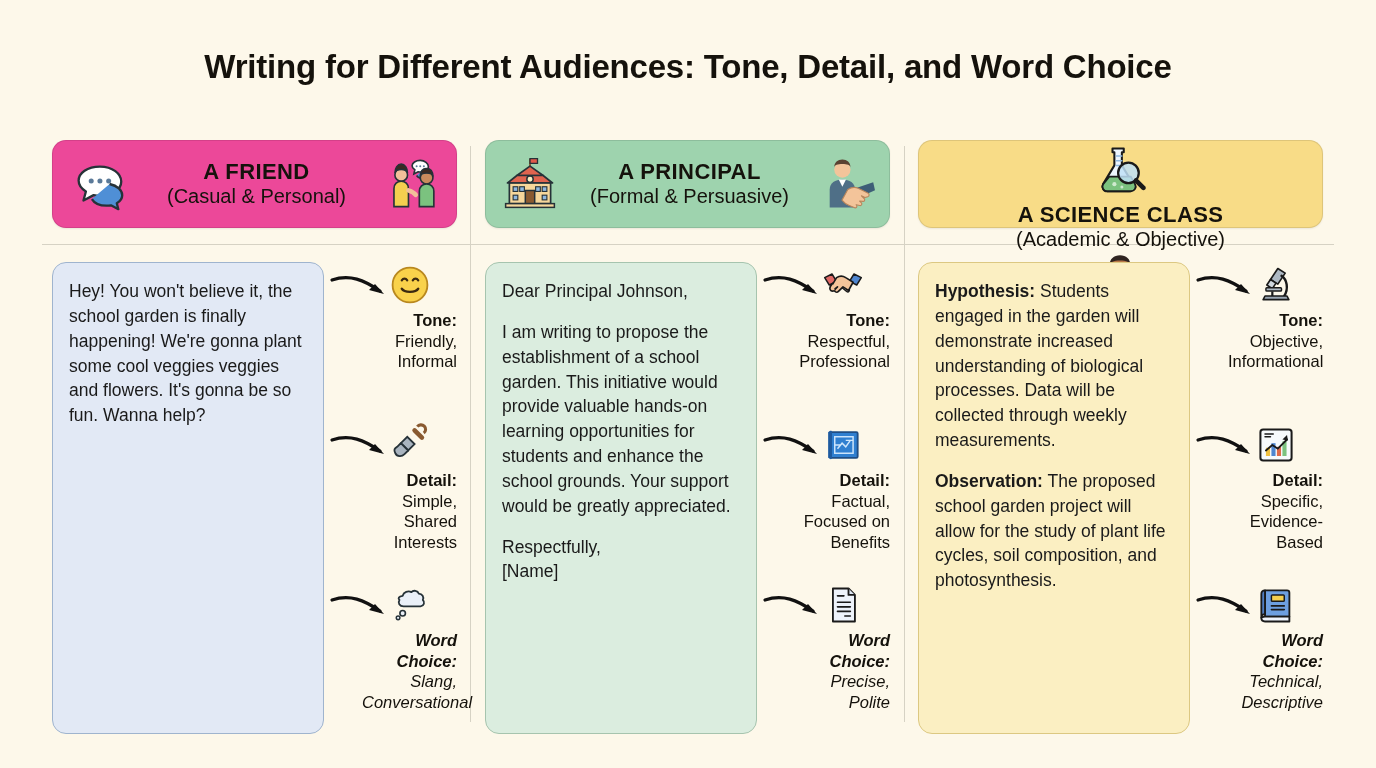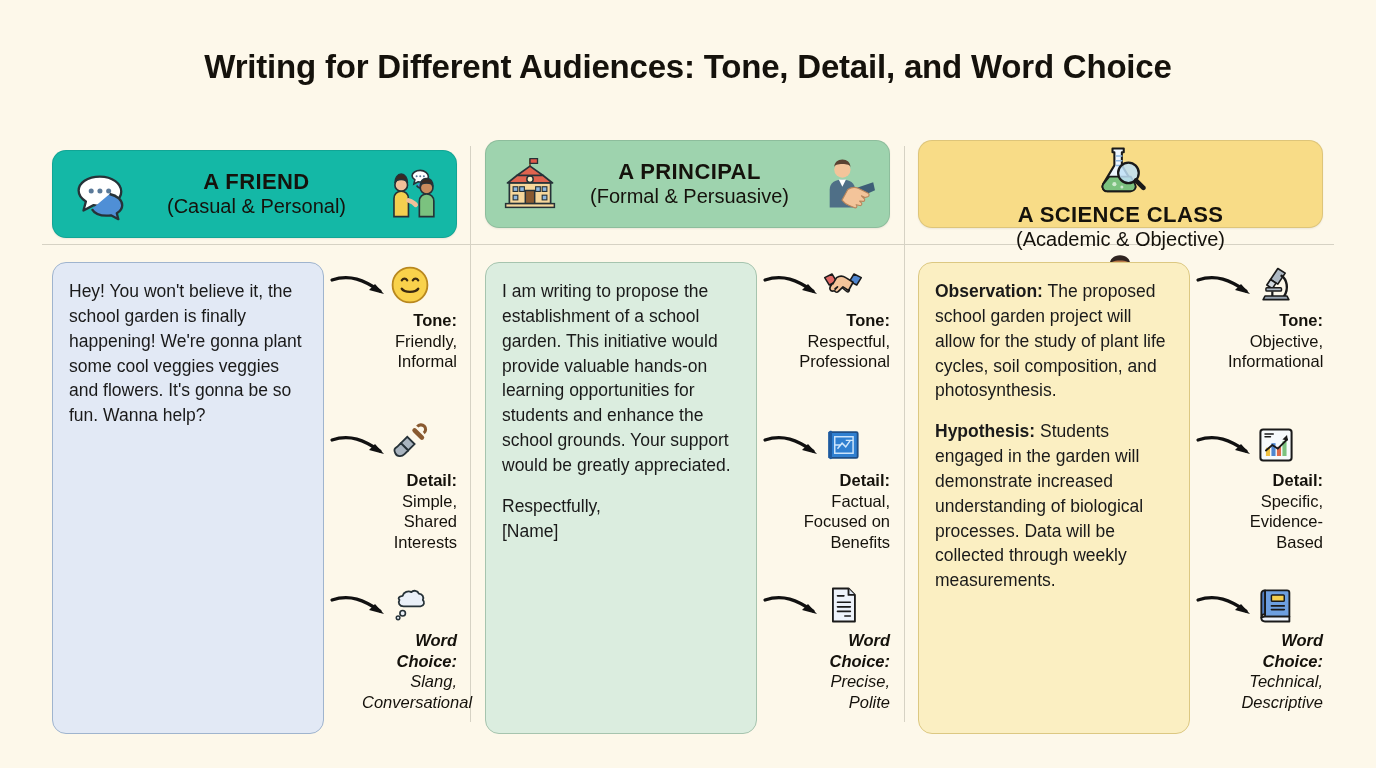--- a/index.html
+++ b/index.html
@@ -73,21 +73,21 @@
     height: 88px;
     border-radius: 14px;
     display: flex;
     align-items: center;
     justify-content: space-between;
     padding: 0 14px;
     box-sizing: border-box;
     border: 1px solid rgba(0,0,0,0.10);
     box-shadow: 0 1px 2px rgba(0,0,0,0.07);
   }
-  .pill-friend    { background: #14b8a6; margin-top: 10px; }
+  .pill-friend    { background: #ec4899; }
   .pill-principal { background: #9ED3AE; }
   .pill-science   { background: #F8DC87; flex-direction: column; }
 
   .pill-text {
     flex: 1;
     text-align: center;
     line-height: 1.12;
     color: #15120c;
   }
   .pill-title {
@@ -314,20 +314,21 @@
             <path d="M14 58V38c0-7 6-11 14-11s14 4 14 11v20z" fill="#4F6F87"></path>
             <path d="M24 27h8l-4 8z" fill="#fff"></path>
             <path d="M44 36 L62 30 l2 9 -16 7z" fill="#3E5E77"></path>
             <path d="M34 38c3-2 8-3 12-1l10 5c2 1 2 3 0 4l-3 1-4-2 3 3c1.4 1.2.4 3.4-1.4 3.2l-3.6-.4 2 2c1.2 1.4 0 3.4-1.8 3l-4-1 .6 1c.8 1.4-.6 3-2.2 2.4l-6-2.4c-3-1.2-6-3.4-8-6z" fill="#F3C49A" stroke="#b8865c" stroke-width="1.2" stroke-linejoin="round"></path>
           </svg>
         </span>
       </div>
 
       <div class="body-row">
         <div class="bubble bubble-principal">
+          <p>Dear Principal Johnson,</p>
           <p>I am writing to propose the establishment of a school garden. This initiative would provide valuable hands-on learning opportunities for students and enhance the school grounds. Your support would be greatly appreciated.</p>
           <p style="white-space: pre-line; margin-top: 11px;">Respectfully,
 [Name]</p>
         </div>
 
         <div class="annos">
 
           <div class="anno a-tone">
             <svg class="arrow" viewBox="0 0 70 40">
               <path d="M4 12 C22 6, 36 12, 52 23" fill="none" stroke="#111" stroke-width="3.2" stroke-linecap="round"></path>
@@ -414,24 +415,24 @@
             <path d="M27 31l5 8 5-8-5-2z" fill="#34b0a8"></path>
             <path d="M32 39v21" stroke="#dfe4e9" stroke-width="1.4"></path>
             <rect x="38" y="47" width="7" height="2.4" rx="1" fill="#2a2a2a"></rect>
           </svg>
         </span>
       </div>
 
       <div class="body-row">
         <div class="bubble bubble-science">
           <p>
-            <b>Observation:</b><span> The proposed school garden project will allow for the study of plant life cycles, soil composition, and photosynthesis.</span>
+            <b>Hypothesis:</b><span> Students engaged in the garden will demonstrate increased understanding of biological processes. Data will be collected through weekly measurements.</span>
           </p>
           <p>
-            <b>Hypothesis:</b><span> Students engaged in the garden will demonstrate increased understanding of biological processes. Data will be collected through weekly measurements.</span>
+            <b>Observation:</b><span> The proposed school garden project will allow for the study of plant life cycles, soil composition, and photosynthesis.</span>
           </p>
         </div>
 
         <div class="annos">
 
           <div class="anno a-tone">
             <svg class="arrow" viewBox="0 0 70 40">
               <path d="M4 12 C22 6, 36 12, 52 23" fill="none" stroke="#111" stroke-width="3.2" stroke-linecap="round"></path>
               <path d="M56 26 L41 22 L47 16 Z" fill="#111"></path>
             </svg>

